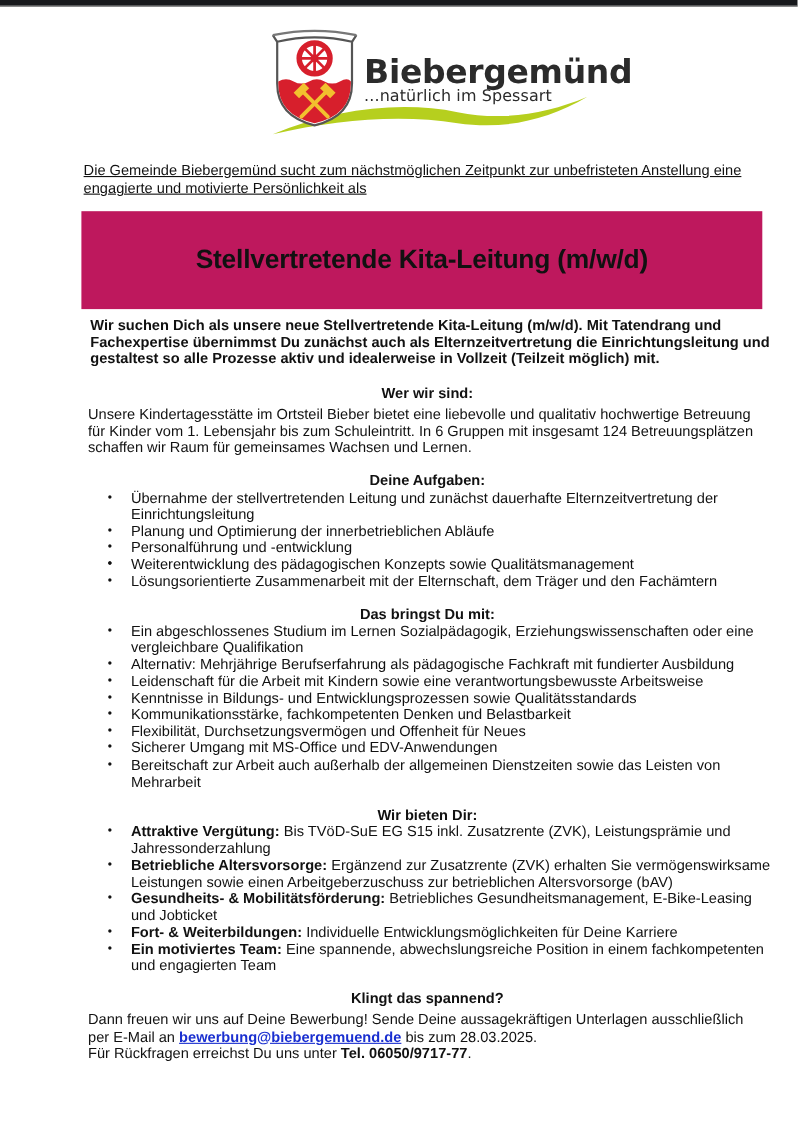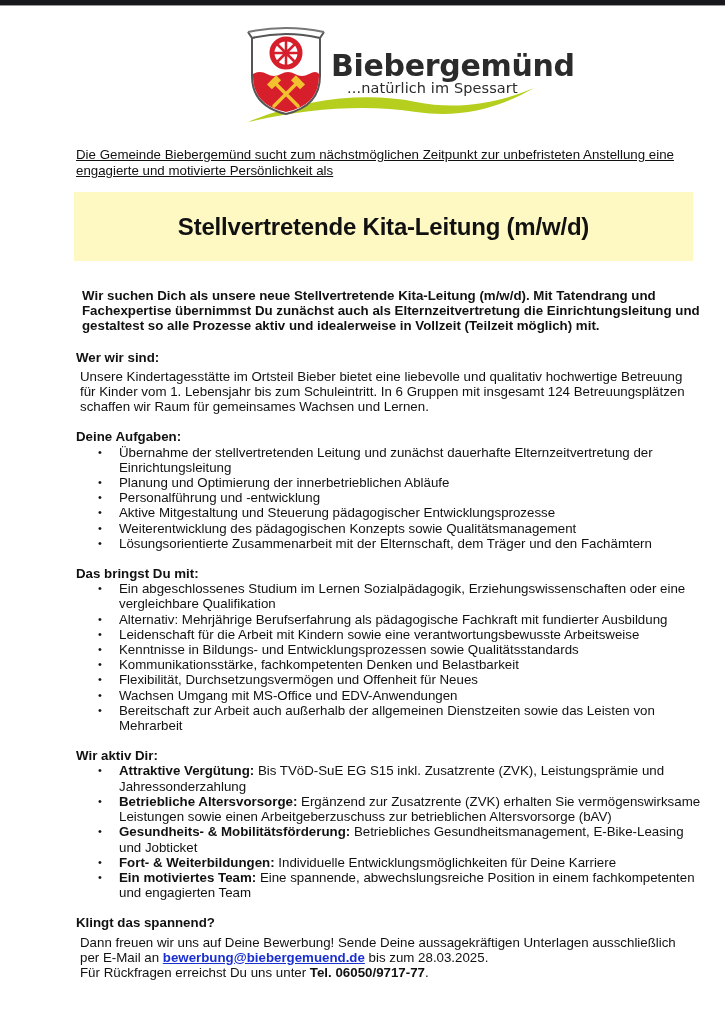--- a/index.html
+++ b/index.html
@@ -20,42 +20,42 @@
     .logo svg.crest { position: absolute; left: 0; top: 0; }
     .logo svg.swoosh { position: absolute; left: 0; top: 0; }
     .logo .brand {
       position: absolute; left: 85px; top: 22px;
       font-family: "DejaVu Sans", sans-serif; font-weight: bold;
       font-size: 30px; color: #2b2b2b; letter-spacing: -0.3px;
     }
     .logo .tagline {
       position: absolute; left: 85px; top: 54px;
       font-family: "DejaVu Sans", sans-serif;
-      font-size: 14.5px; color: #2b2b2b; letter-spacing: 0.1px; margin-left: 16px;
+      font-size: 14.5px; color: #2b2b2b; letter-spacing: 0.1px;
     }
     .intro {
       position: absolute; left: 76px; top: 147px; width: 620px;
       font-size: 13.3px; line-height: 16px; text-decoration: underline;
     }
     .banner {
-      position: absolute; left: 74px; top: 192px; width: 619px; height: 69px;
-      background: #fef9c3;
+      position: absolute; left: 74px; top: 192px; width: 619px; height: 89px;
+      background: #be185d;
       display: flex; align-items: center; justify-content: center;
     }
     .banner h1 {
       margin: 0; font-size: 24px; font-weight: bold; color: #111;
       letter-spacing: -0.2px;
     }
     .content {
       position: absolute; left: 76px; top: 288px; width: 625px;
       font-size: 13.3px; line-height: 15.2px;
     }
     .lead { font-weight: bold; margin: 0 0 16px 6px; }
     .section { margin: 0 0 15px 0; }
-    .section h2 { font-size: 13.3px; font-weight: bold; margin: 0; line-height: 15.2px; }
+    .section h2 { font-size: 13.3px; font-weight: bold; margin: 0; line-height: 15.2px; text-align: center; }
     .section p { margin: 4px; }
     ul.bullets { list-style: none; margin: 0; padding: 0; }
     ul.bullets li {
       position: relative; padding-left: 43px; margin: 0;
     }
     ul.bullets li .dot {
       position: absolute; left: 22px; top: 0; font-size: 11px;
     }
     .b { font-weight: bold; }
     a.mail { color: #1a2fd0; font-weight: bold; text-decoration: underline; }
@@ -106,42 +106,42 @@
     <h2>Wer wir sind:</h2>
     <p>Unsere Kindertagesstätte im Ortsteil Bieber bietet eine liebevolle und qualitativ hochwertige Betreuung für Kinder vom 1. Lebensjahr bis zum Schuleintritt. In 6 Gruppen mit insgesamt 124 Betreuungsplätzen schaffen wir Raum für gemeinsames Wachsen und Lernen.</p>
   </div>
 
   <div class="section">
     <h2>Deine Aufgaben:</h2>
     <ul class="bullets">
       <li><span class="dot">•</span><span>Übernahme der stellvertretenden Leitung und zunächst dauerhafte Elternzeitvertretung der Einrichtungsleitung</span></li>
       <li><span class="dot">•</span><span>Planung und Optimierung der innerbetrieblichen Abläufe</span></li>
       <li><span class="dot">•</span><span>Personalführung und -entwicklung</span></li>
-      <li><span class="dot">•</span><span>Aktive Mitgestaltung und Steuerung pädagogischer Entwicklungsprozesse</span></li>
+      <li><span class="dot">•</span></li>
       <li><span class="dot">•</span><span>Weiterentwicklung des pädagogischen Konzepts sowie Qualitätsmanagement</span></li>
       <li><span class="dot">•</span><span>Lösungsorientierte Zusammenarbeit mit der Elternschaft, dem Träger und den Fachämtern</span></li>
     </ul>
   </div>
 
   <div class="section">
     <h2>Das bringst Du mit:</h2>
     <ul class="bullets">
       <li><span class="dot">•</span><span>Ein abgeschlossenes Studium im Lernen Sozialpädagogik, Erziehungswissenschaften oder eine vergleichbare Qualifikation</span></li>
       <li><span class="dot">•</span><span>Alternativ: Mehrjährige Berufserfahrung als pädagogische Fachkraft mit fundierter Ausbildung</span></li>
       <li><span class="dot">•</span><span>Leidenschaft für die Arbeit mit Kindern sowie eine verantwortungsbewusste Arbeitsweise</span></li>
       <li><span class="dot">•</span><span>Kenntnisse in Bildungs- und Entwicklungsprozessen sowie Qualitätsstandards</span></li>
       <li><span class="dot">•</span><span>Kommunikationsstärke, fachkompetenten Denken und Belastbarkeit</span></li>
       <li><span class="dot">•</span><span>Flexibilität, Durchsetzungsvermögen und Offenheit für Neues</span></li>
-      <li><span class="dot">•</span><span>Wachsen Umgang mit MS-Office und EDV-Anwendungen</span></li>
+      <li><span class="dot">•</span><span>Sicherer Umgang mit MS-Office und EDV-Anwendungen</span></li>
       <li><span class="dot">•</span><span>Bereitschaft zur Arbeit auch außerhalb der allgemeinen Dienstzeiten sowie das Leisten von Mehrarbeit</span></li>
     </ul>
   </div>
 
   <div class="section">
-    <h2>Wir aktiv Dir:</h2>
+    <h2>Wir bieten Dir:</h2>
     <ul class="bullets">
       <li><span class="dot">•</span><span class="b">Attraktive Vergütung:</span><span> Bis TVöD-SuE EG S15 inkl. Zusatzrente (ZVK), Leistungsprämie und Jahressonderzahlung</span></li>
       <li><span class="dot">•</span><span class="b">Betriebliche Altersvorsorge:</span><span> Ergänzend zur Zusatzrente (ZVK) erhalten Sie vermögenswirksame Leistungen sowie einen Arbeitgeberzuschuss zur betrieblichen Altersvorsorge (bAV)</span></li>
       <li><span class="dot">•</span><span class="b">Gesundheits- &amp; Mobilitätsförderung:</span><span> Betriebliches Gesundheitsmanagement, E-Bike-Leasing und Jobticket</span></li>
       <li><span class="dot">•</span><span class="b">Fort- &amp; Weiterbildungen:</span><span> Individuelle Entwicklungsmöglichkeiten für Deine Karriere</span></li>
       <li><span class="dot">•</span><span class="b">Ein motiviertes Team:</span><span> Eine spannende, abwechslungsreiche Position in einem fachkompetenten und engagierten Team</span></li>
     </ul>
   </div>
 
   <div class="section">

